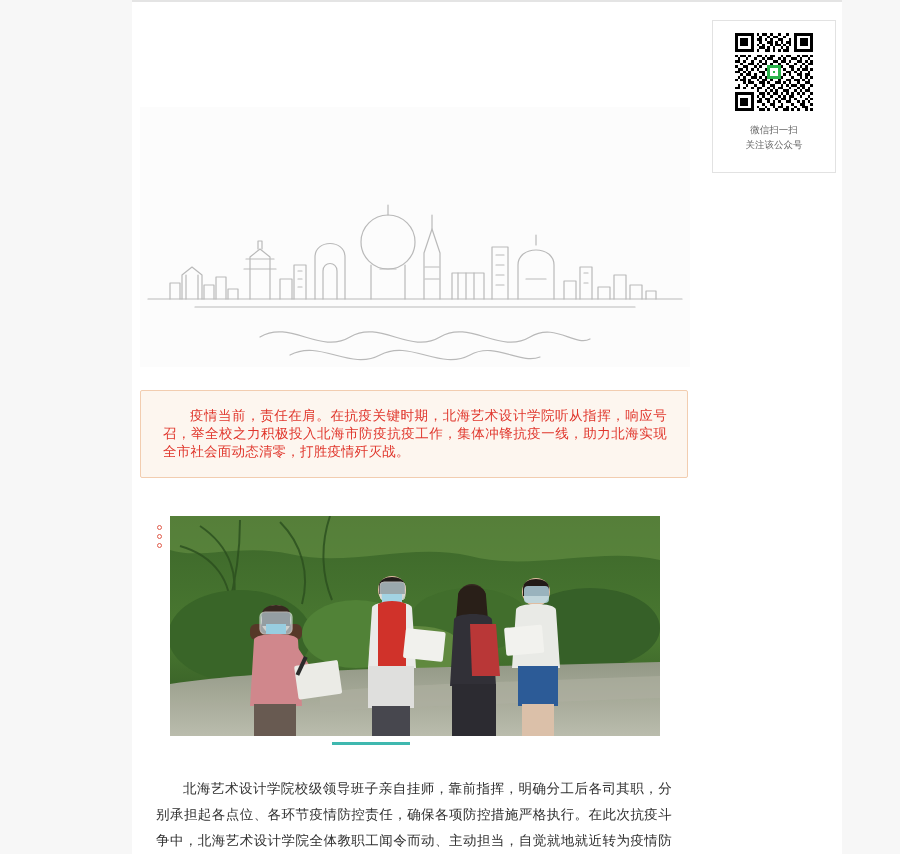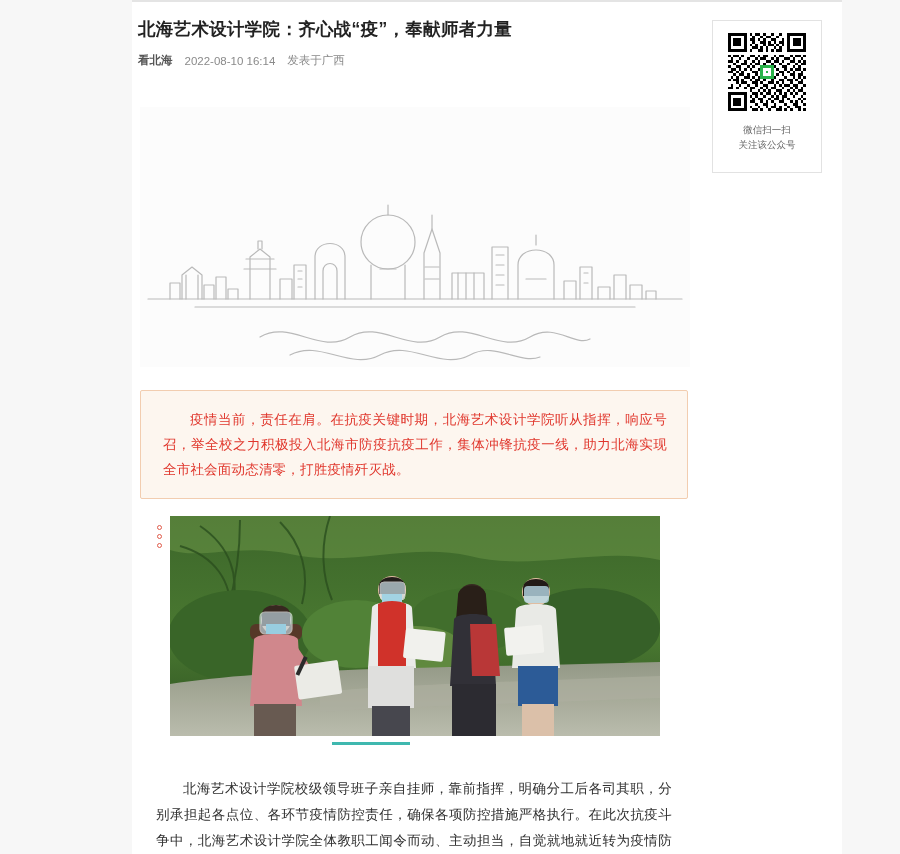--- a/index.html
+++ b/index.html
@@ -72,21 +72,21 @@
     color: #555555;
     font-weight: bold;
     font-size: 11.5px;
   }
 
   
   .qr-card {
     position: absolute;
     left: 712px;
     top: 20px;
-    width: 110px;
+    width: 124px;
     height: 153px;
     border: 1px solid #e2e2e2;
     background: #ffffff;
     box-sizing: border-box;
     text-align: center;
   }
   .qr-img {
     width: 78px;
     height: 78px;
     margin: 12px auto 0 auto;
@@ -118,21 +118,21 @@
     width: 548px;
     box-sizing: border-box;
     background: #fdf6ef;
     border: 1px solid #f2cdb0;
     border-radius: 2px;
     padding: 16px 20px 16px 22px;
   }
   .lead-box p {
     margin: 0;
     font-size: 13.5px;
-    line-height: 25px;
+    line-height: 18px;
     color: #e0362c;
     text-align: justify;
     text-indent: 27px;
     letter-spacing: 0.2px;
   }
 
   
   .photo-wrap {
     position: absolute;
     left: 170px;
@@ -190,28 +190,20 @@
 </style>
 </head>
 <body>
 
 <div class="page">
 
   <div class="gutter-left"></div>
   <div class="gutter-right"></div>
   <div class="top-rule"></div>
 
-  <div class="article">
-    <h1 class="title">北海艺术设计学院：齐心战“疫”，奉献师者力量</h1>
-    <div class="meta">
-      <span class="source">看北海</span>
-      <span>2022-08-10 16:14</span>
-      <span>发表于广西</span>
-    </div>
-  </div>
 
   <div class="qr-card">
     <svg class="qr-img" viewBox="0 0 29 29" shape-rendering="crispEdges">
       <rect width="29" height="29" fill="#ffffff"></rect>
       <g fill="#000000">
         <rect x="0" y="0" width="7" height="1"></rect>
           <rect x="0" y="6" width="7" height="1"></rect>
         <rect x="0" y="0" width="1" height="7"></rect>
           <rect x="6" y="0" width="1" height="7"></rect>
         <rect x="2" y="2" width="3" height="3"></rect>

